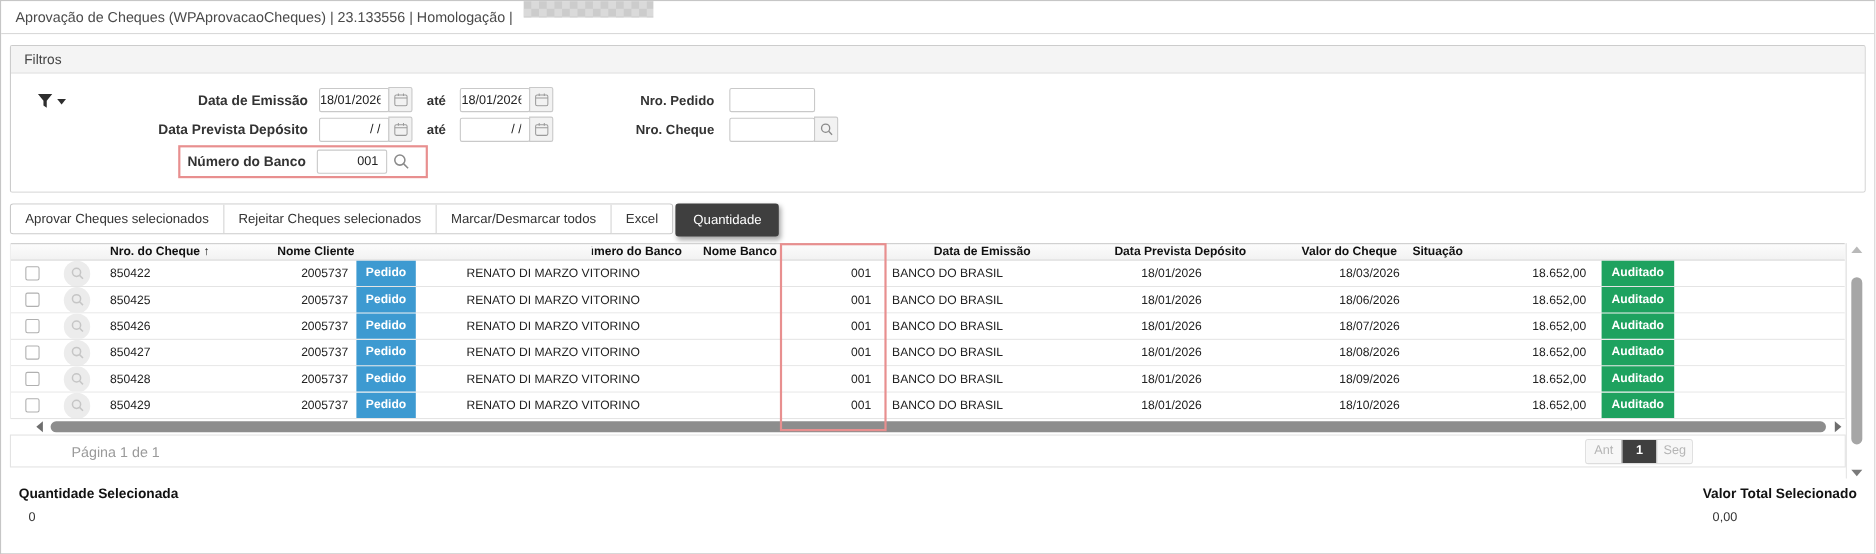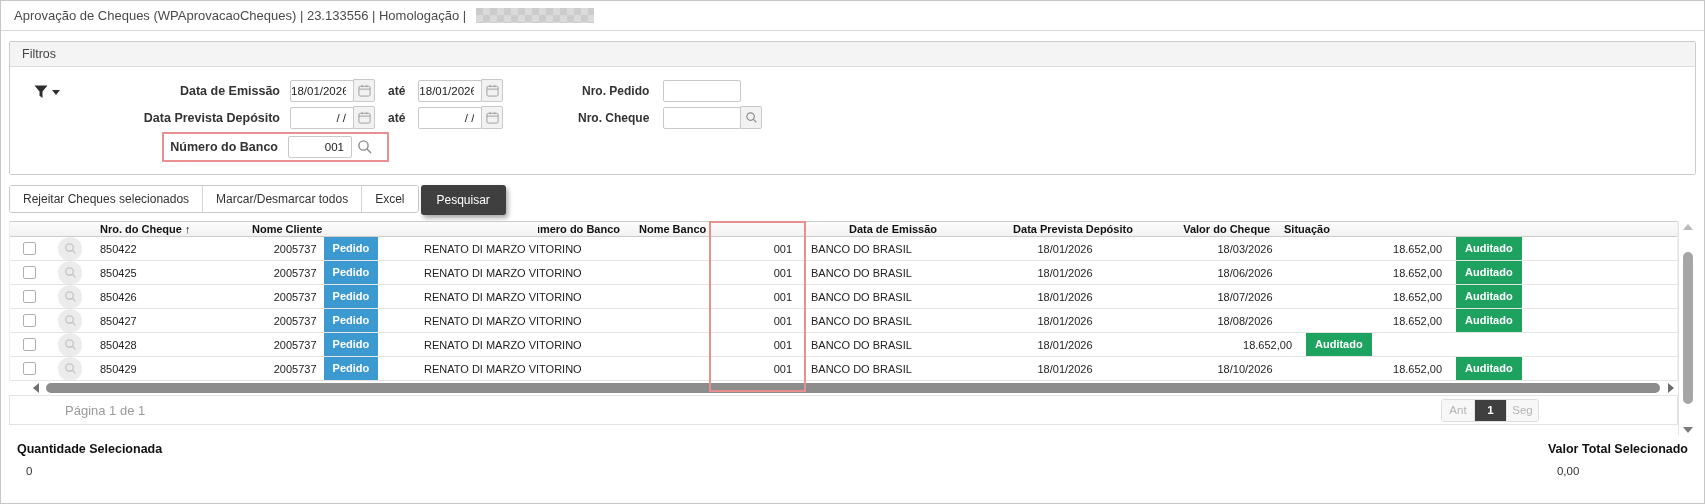--- a/index.html
+++ b/index.html
@@ -1,21 +1,21 @@
 <!DOCTYPE html>
 <html style="--highlight: #e88f8f; --badge-blue: #3d9ad1; --badge-green: #1ea25f; --dark-button: #3f3f3f;"><head>
 <meta charset="utf-8">
 <style>
   * { box-sizing: border-box; margin: 0; padding: 0; }
   html,body { background:#fff; }
   body { font-family: "Liberation Sans", sans-serif; }
   .app { position:relative; width:1705px; height:504px; background:#fff; border:1px solid #c6c6c6; overflow:hidden; }
 
   
-  .titlebar { height:30px; line-height:29px; border-bottom:1px solid #d9d9d9; padding-left:13px; font-size:13px; color:#4a4a4a; display:flex; align-items:center; gap:8px; }
+  .titlebar { height:30px; line-height:29px; border-bottom:1px solid #d9d9d9; padding-left:13px; font-size:13px; color:#4a4a4a; display:flex; align-items:flex-start; gap:8px; }
   .redacted { display:inline-block; width:118px; height:15px; margin-left:2px;
     background: repeating-conic-gradient(#dadada 0% 25%, #cccccc 0% 50%) 0 0/14px 14px; }
 
   .content { padding:10px 8px 0 8px; }
 
   
   .filters { border:1px solid #ccc; border-radius:2px; margin-bottom:10px; }
   .filters-header { background:#f4f4f4; border-bottom:1px solid #ddd; padding:5px 12px; font-size:12.5px; color:#444; }
   .filters-body { position:relative; display:flex; padding:10px 0 12px 0; background:#fff; }
   .ficon-area { width:60px; padding:8px 0 0 24px; flex-shrink:0; }
@@ -190,25 +190,26 @@
                   </svg>
                 </button>
             </span>
           </div>
         </div>
       </div>
     </div>
 
     <div class="toolbar">
       <div class="btn-group">
+        <button class="tbtn">Aprovar Cheques selecionados</button>
         <button class="tbtn">Rejeitar Cheques selecionados</button>
         <button class="tbtn">Marcar/Desmarcar todos</button>
         <button class="tbtn">Excel</button>
       </div>
-      <button class="tbtn dark">Pesquisar</button>
+      <button class="tbtn dark">Quantidade</button>
     </div>
 
     <div class="grid-area">
       <div class="grid-main">
         <div class="grid">
           <div class="thead">
             <div class="th c0"></div>
             <div class="th c1"></div>
             <div class="th c2">
                 <span>Nro. do Cheque</span>
@@ -368,20 +369,21 @@
     </div>
     <div class="td c2">850428</div>
     <div class="td c3">
       <span>2005737</span>
       <span class="badge blue">Pedido</span>
     </div>
     <div class="td c4">RENATO DI MARZO VITORINO</div>
     <div class="td c5">001</div>
     <div class="td c6">BANCO DO BRASIL</div>
     <div class="td c7">18/01/2026</div>
+    <div class="td c8">18/09/2026</div>
     <div class="td c9">18.652,00</div>
     <div class="td c10">
                   <span class="badge green">Auditado</span>
                 </div>
     <div class="td cfill"></div>
   </div>
 
   <div class="tr">
     <div class="td c0">
                   <span class="cb"></span>

